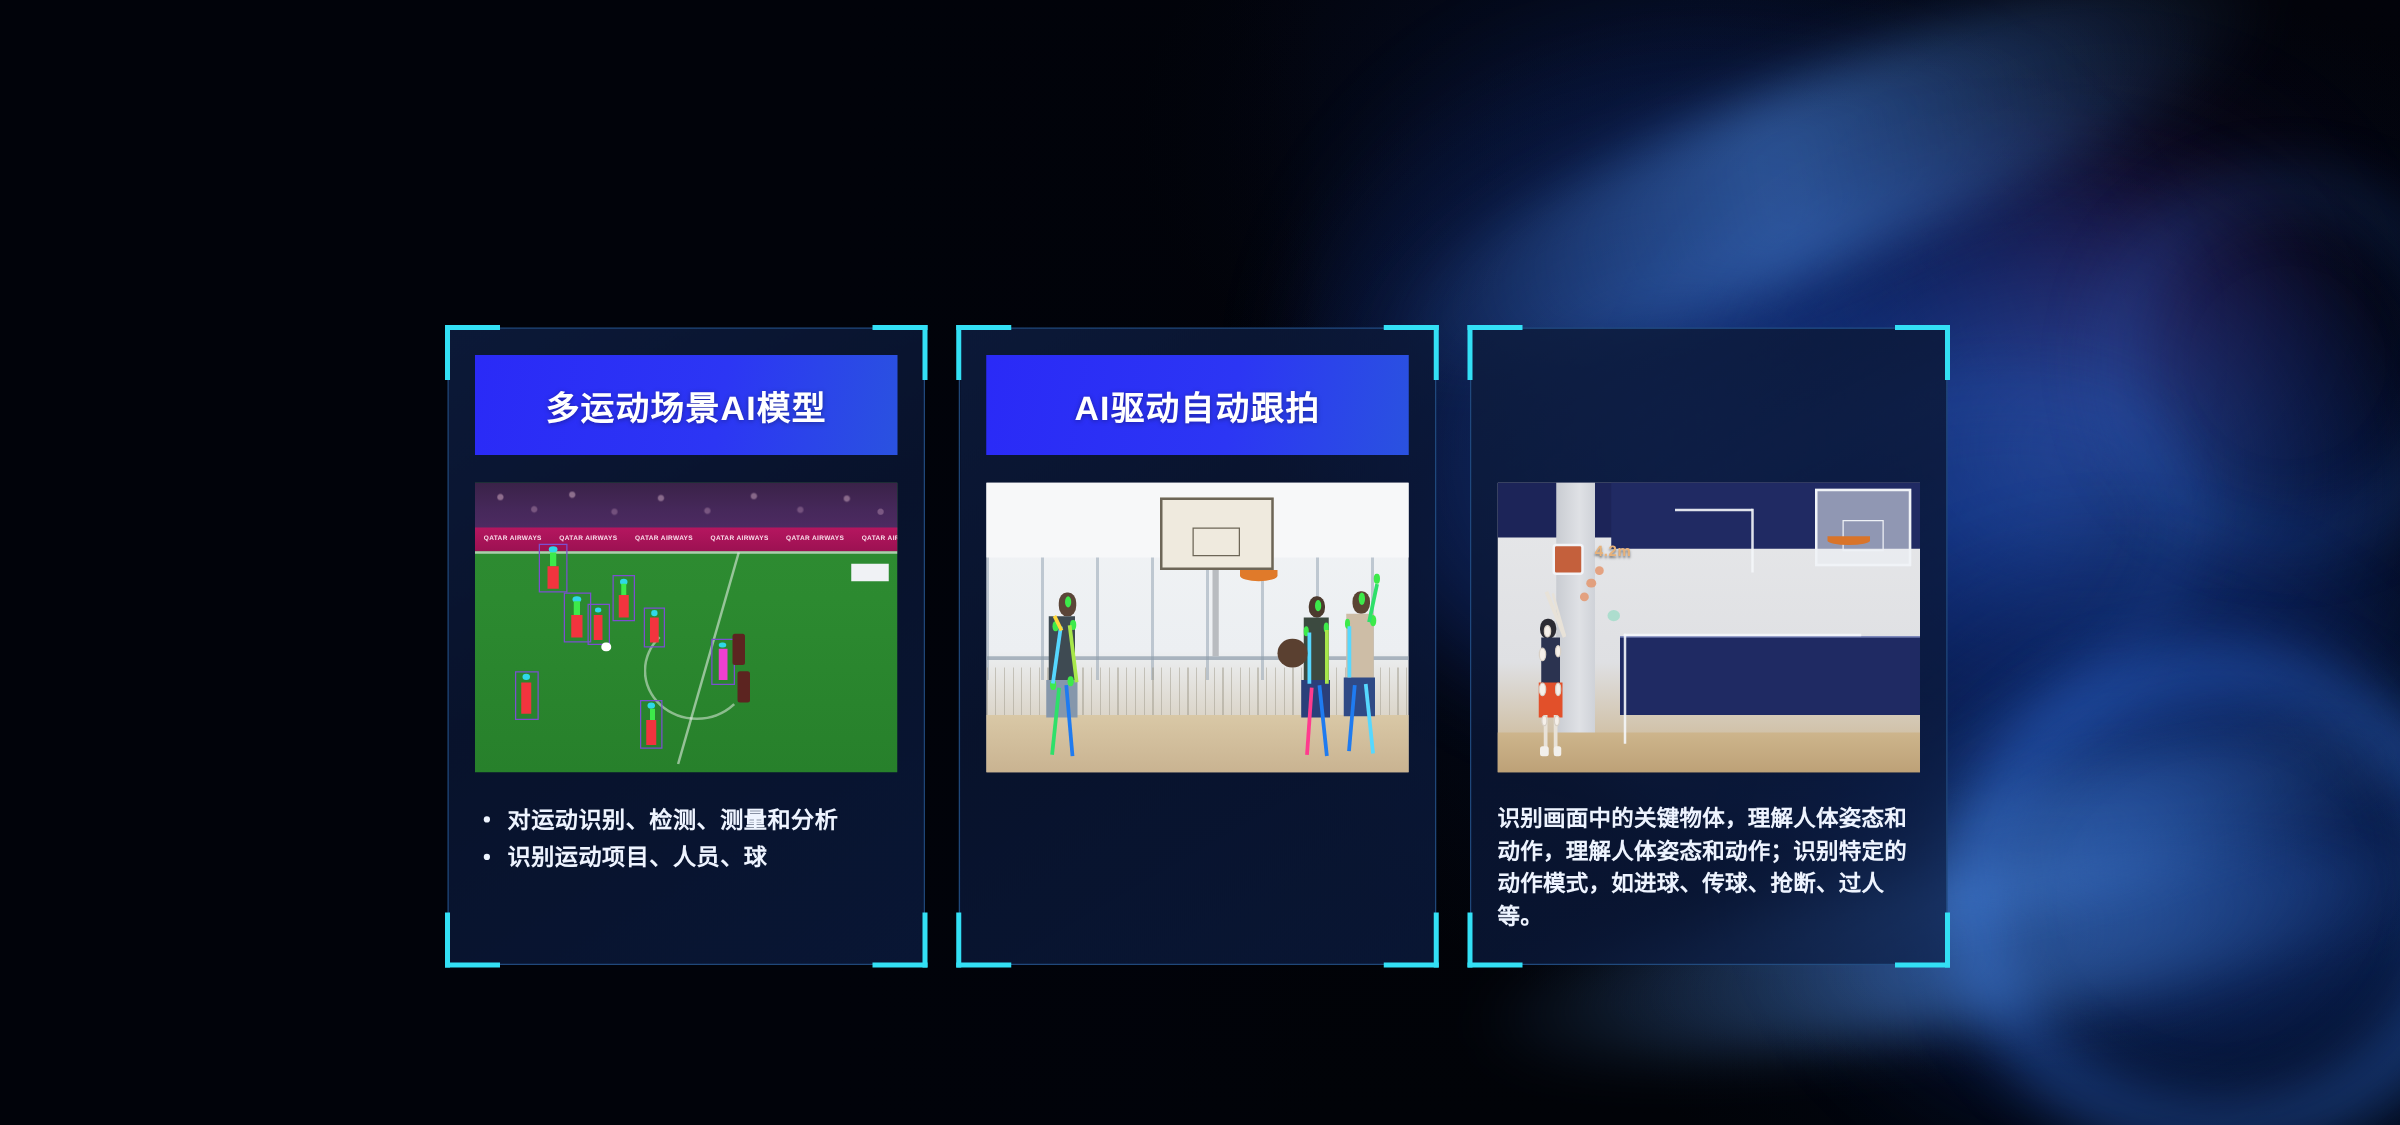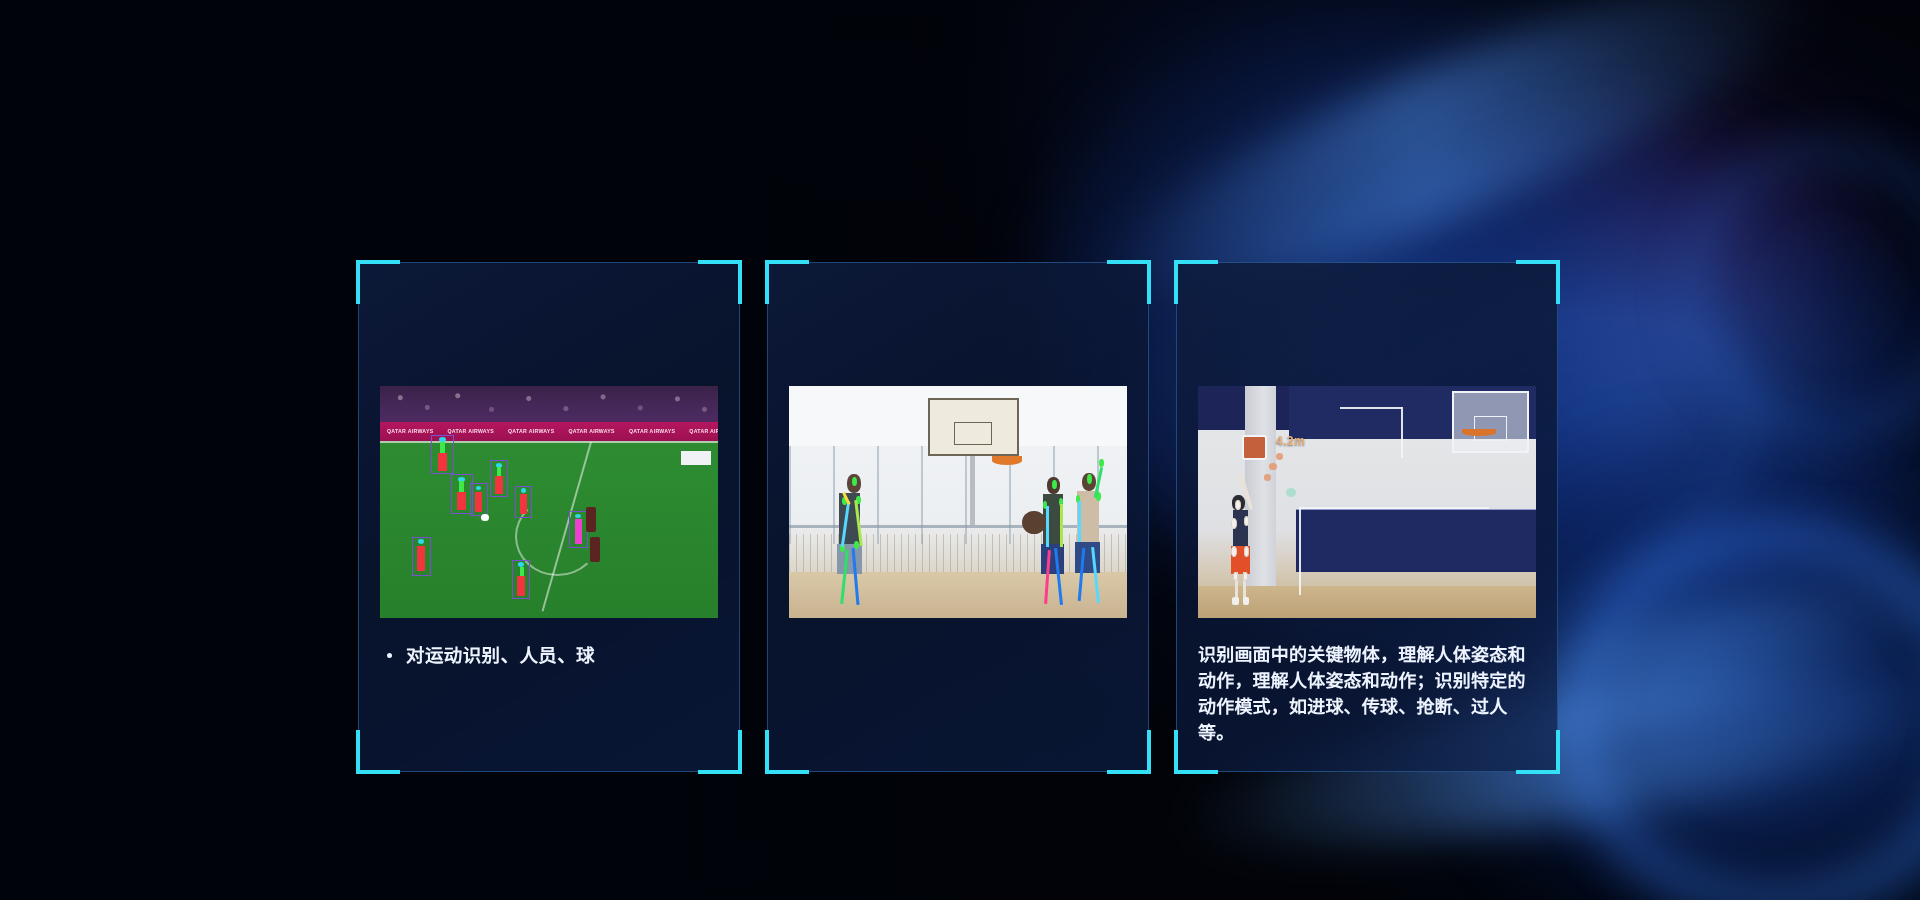--- a/index.html
+++ b/index.html
@@ -222,20 +222,21 @@
 
   <div class="cards">
 
     <div class="card card-1">
       <div class="frame"></div>
       <div class="corner c-tl"></div>
       <div class="corner c-tr"></div>
       <div class="corner c-bl"></div>
       <div class="corner c-br"></div>
 
+      <div class="card-title">多运动场景AI模型</div>
 
       <div class="card-media">
         <div class="media-inner">
           <div class="pitch"></div>
           <div class="stands">
               <div class="crowd"></div>
             </div>
           <div class="banner">
             <span>QATAR AIRWAYS</span>
               <span>QATAR AIRWAYS</span>
@@ -289,32 +290,34 @@
 
           <div style="position:absolute;left:61%;top:52%;width:3%;height:11%;background:#5c2420;border-radius:2px;"></div>
           <div style="position:absolute;left:62%;top:65%;width:3%;height:11%;background:#5c2420;border-radius:2px;"></div>
 
           <div style="position:absolute;left:30%;top:55%;width:2.2%;height:3.2%;background:#fff;border-radius:50%;"></div>
         </div>
       </div>
 
       <div class="card-body">
         <ul class="bullets">
-          <li>对运动识别、人员、球</li>
+          <li>对运动识别、检测、测量和分析</li>
+          <li>识别运动项目、人员、球</li>
         </ul>
       </div>
     </div>
 
     <div class="card card-2">
       <div class="frame"></div>
       <div class="corner c-tl"></div>
       <div class="corner c-tr"></div>
       <div class="corner c-bl"></div>
       <div class="corner c-br"></div>
 
+      <div class="card-title">AI驱动自动跟拍</div>
 
       <div class="card-media">
         <div class="media-inner">
           <div class="gym"></div>
           <div class="gym-wall-top"></div>
           <div class="gym-windows"></div>
           <div class="gym-rail"></div>
           <div class="gym-radiator"></div>
           <div class="gym-floor"></div>
           <div class="hoop-post"></div>

